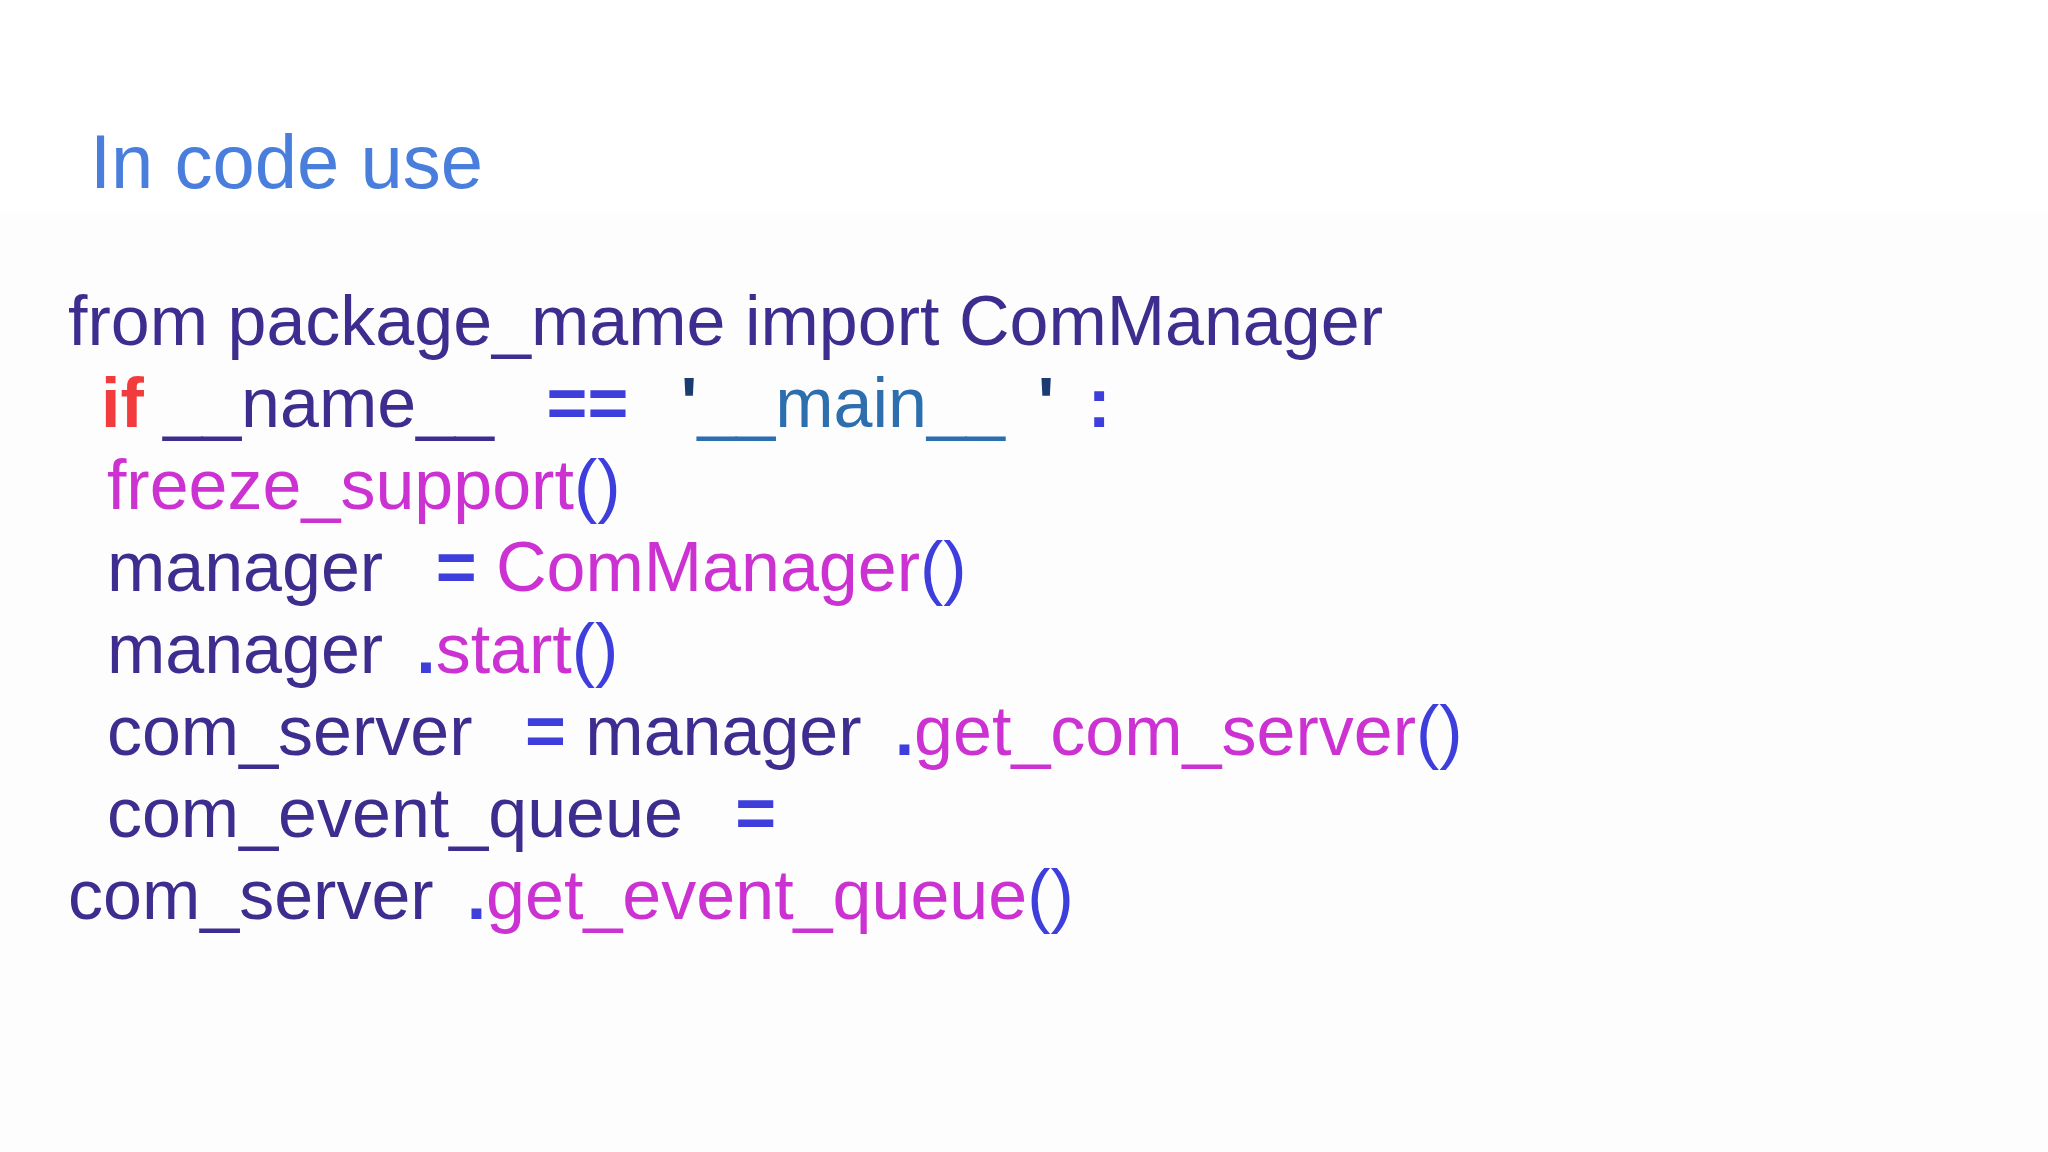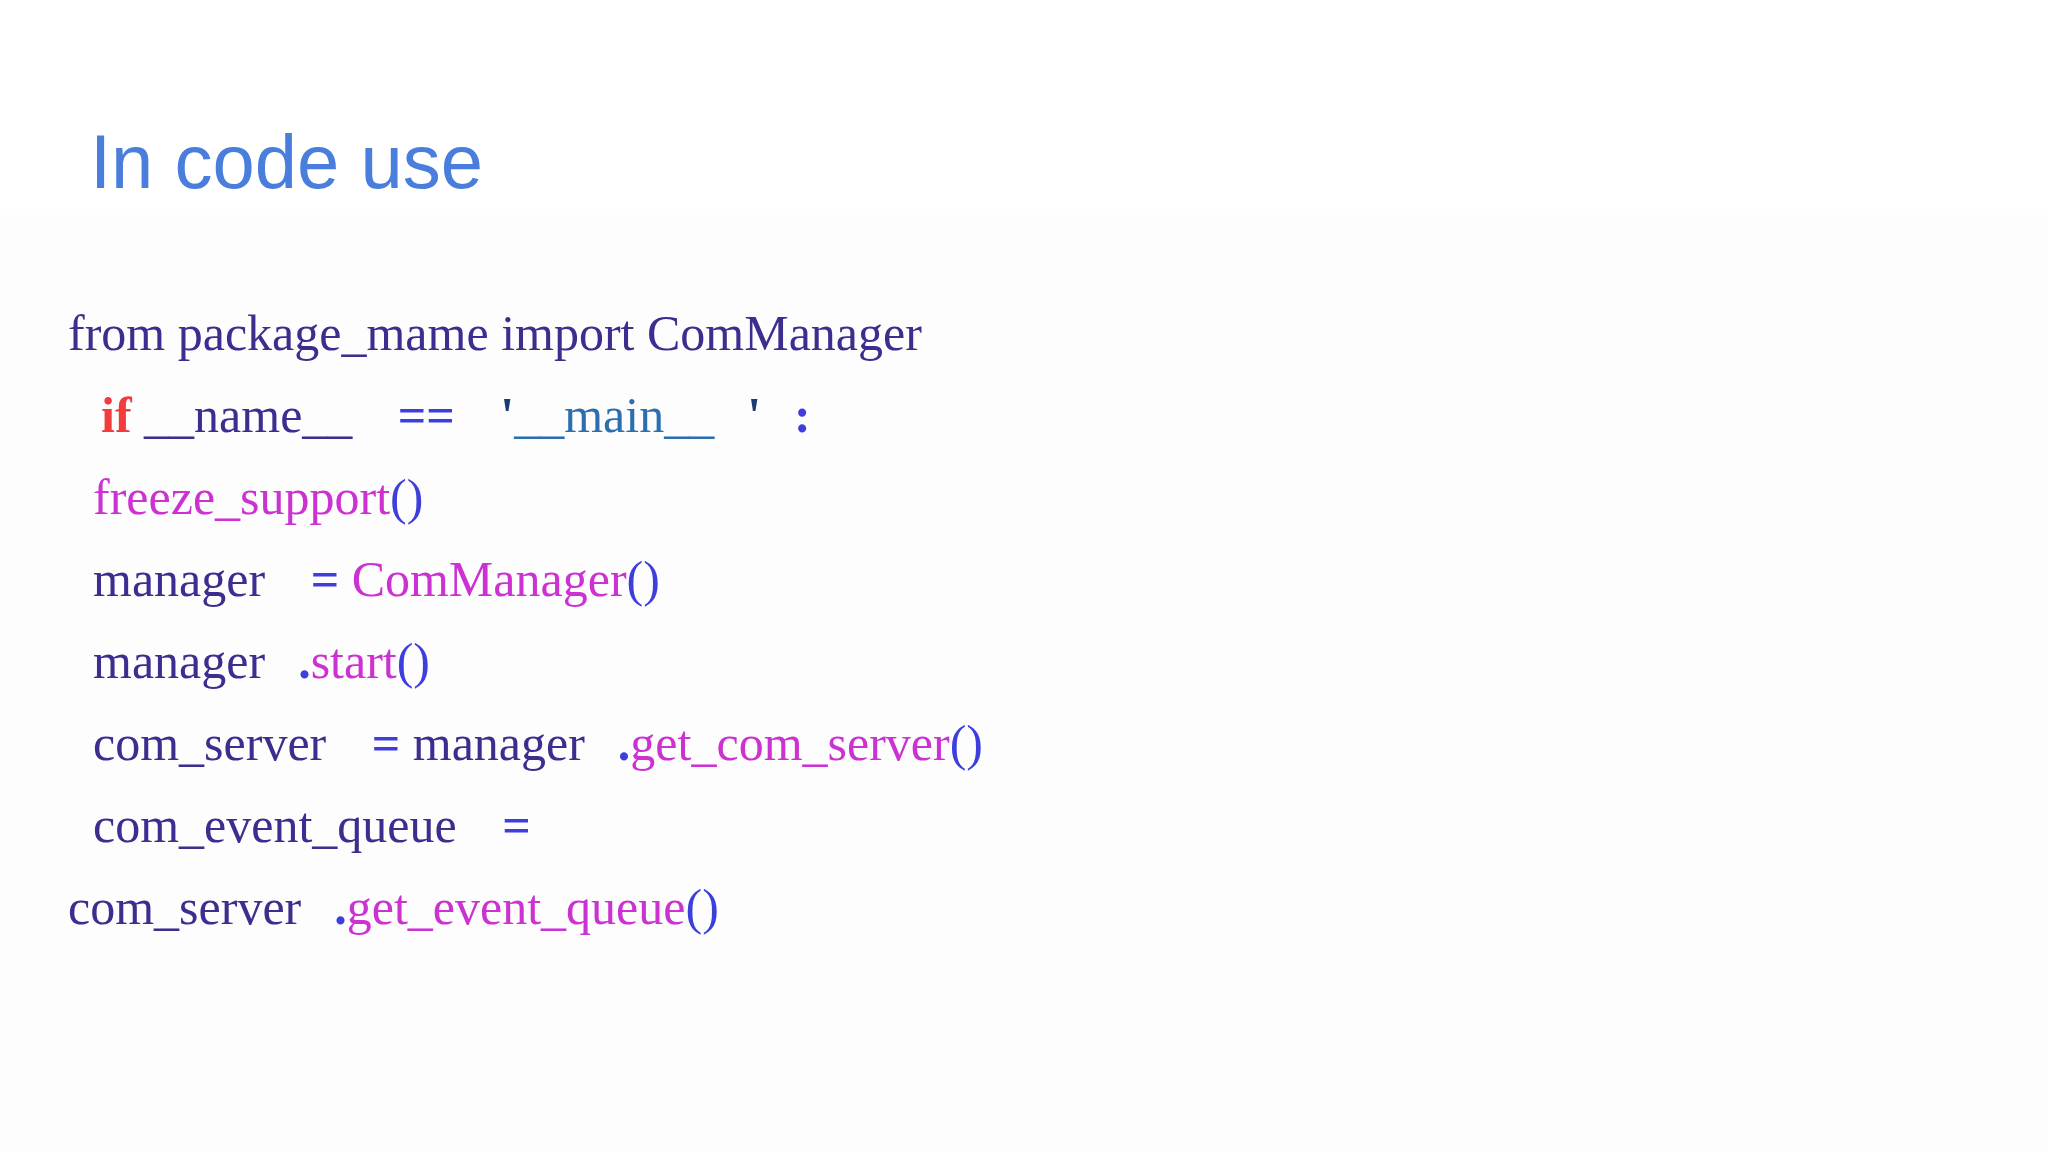--- a/index.html
+++ b/index.html
@@ -23,23 +23,23 @@
     top: 122px;
     font-size: 76px;
     line-height: 1.05;
     font-weight: 400;
     letter-spacing: 0px;
     white-space: nowrap;
   }
   .code-block {
     position: absolute;
     left: 68px;
-    top: 292px;
-    font-family: Liberation Serif, serif;
-    font-size: 50px;
+    top: 280px;
+    font-family: Liberation Sans, sans-serif;
+    font-size: 70px;
     line-height: 82px;
     white-space: pre;
   }
   .code-line {
     height: 82px;
     white-space: pre;
   }
   .tok { font-style: normal; }
   .tok.bold { font-weight: 700; margin-left: 33px; }
 </style>

